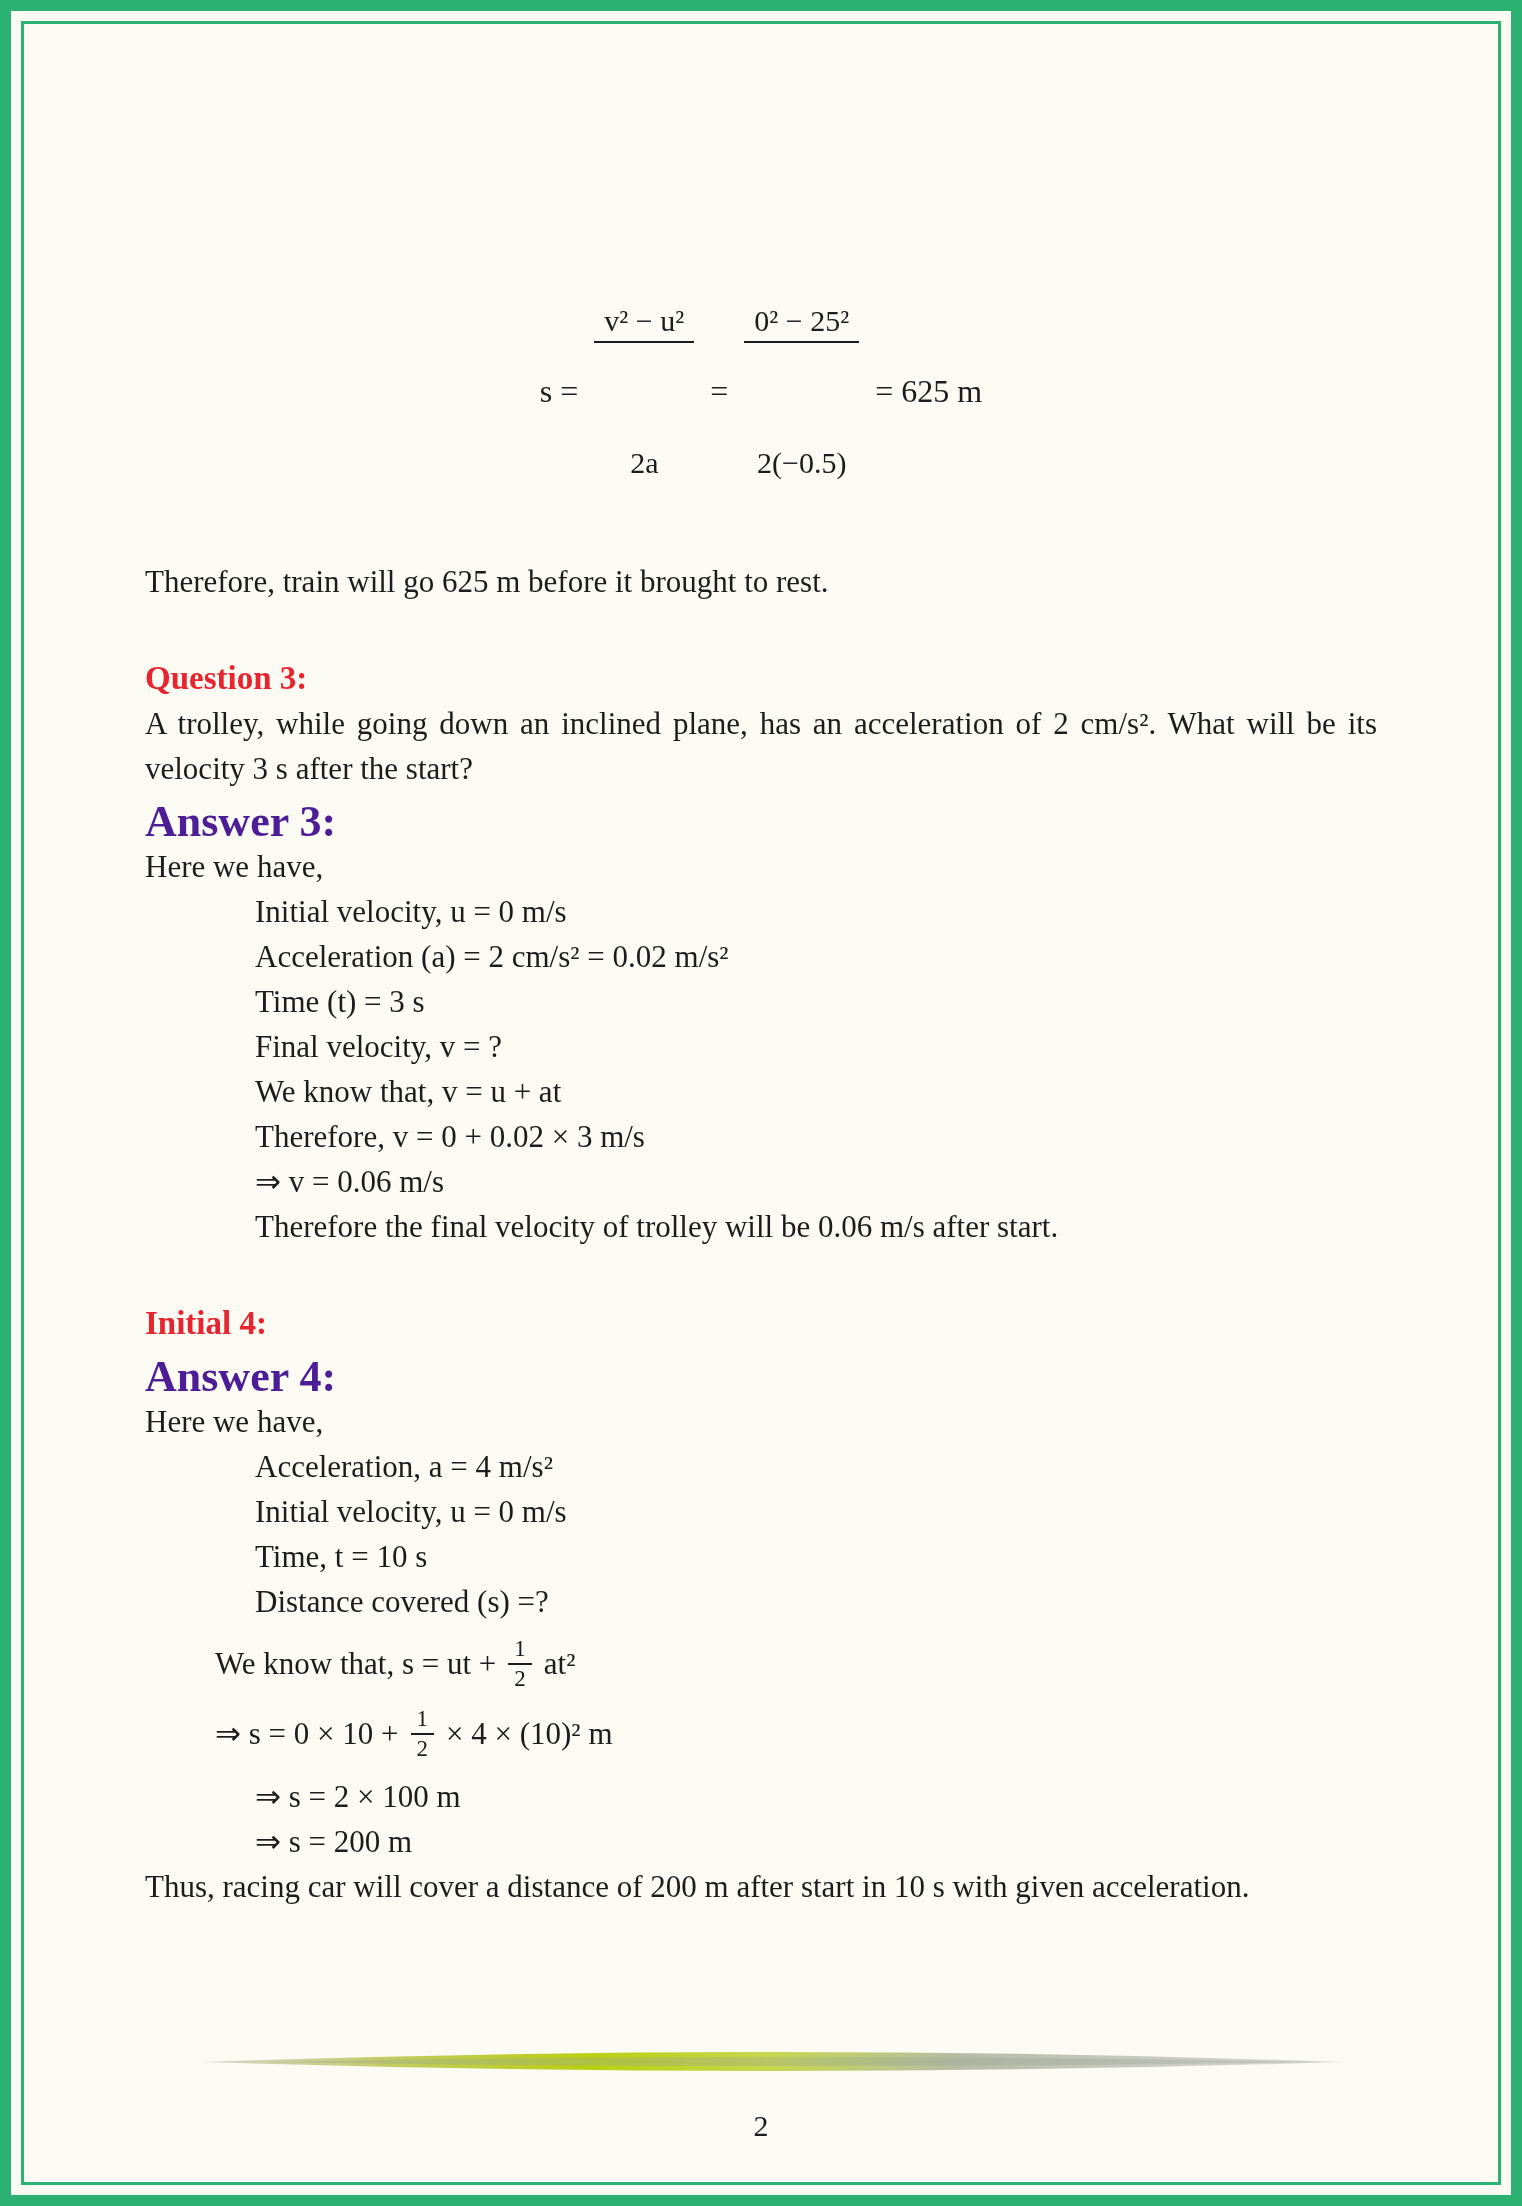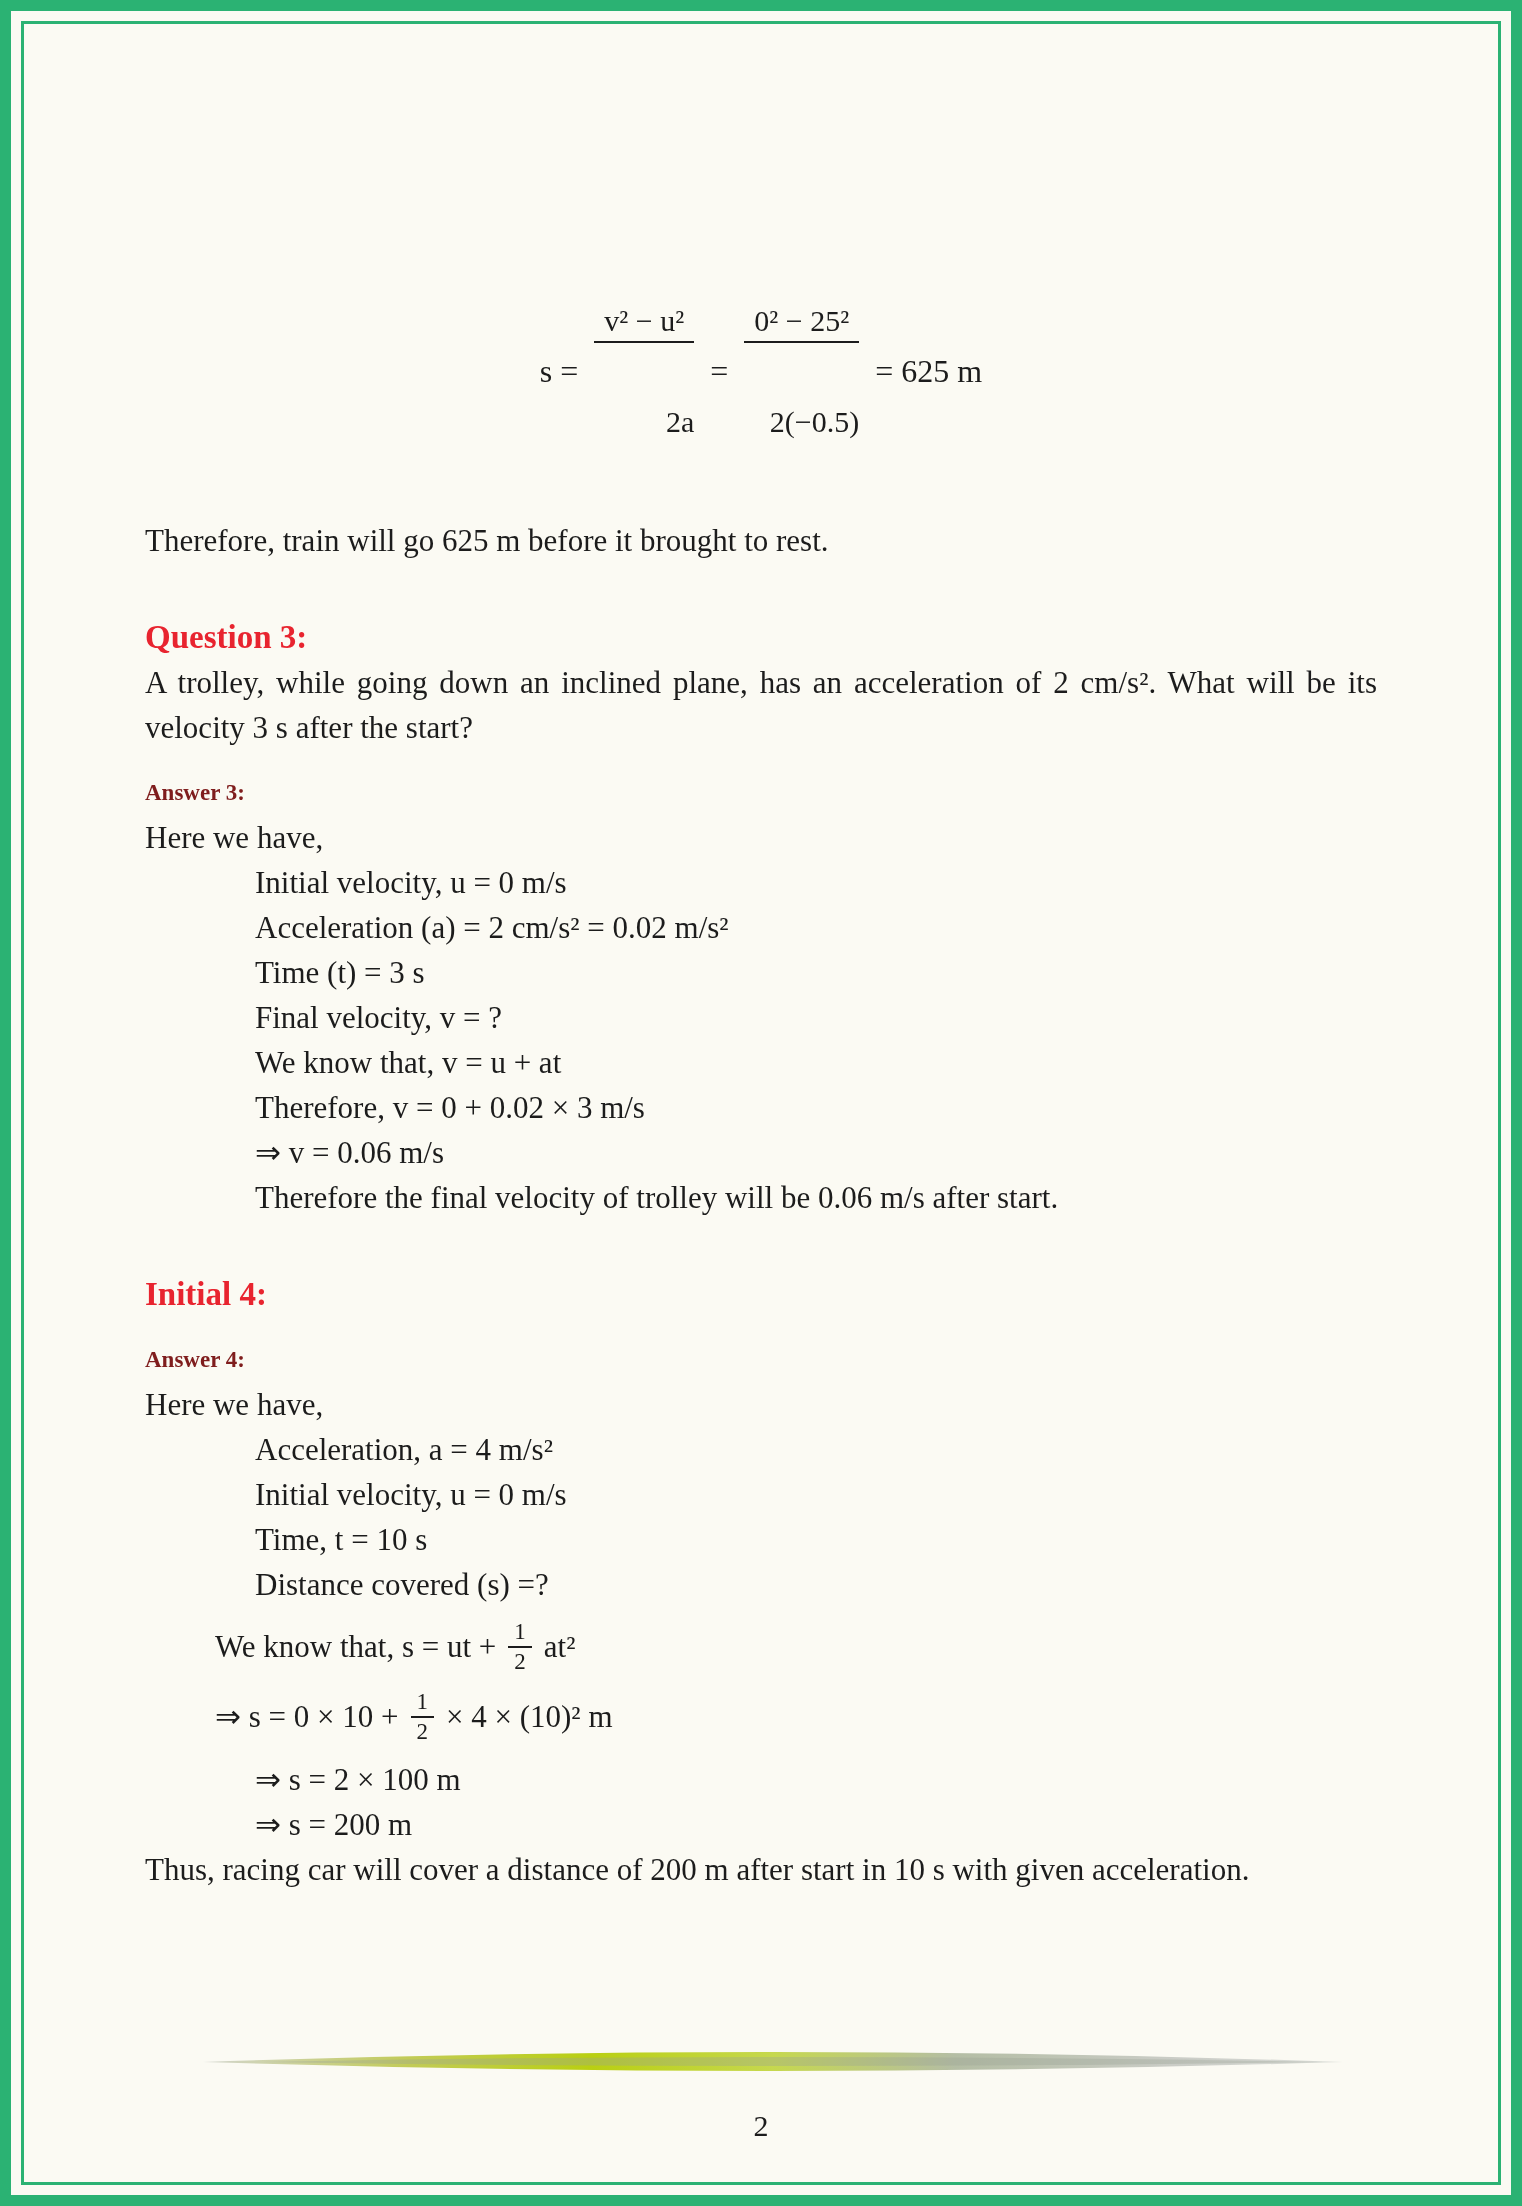--- a/index.html
+++ b/index.html
@@ -38,23 +38,24 @@
     display: flex;
     justify-content: center;
     align-items: center;
     gap: 16px;
     margin-bottom: 78px;
     font-size: 32px;
   }
   .frac {
     display: inline-flex;
     flex-direction: column;
-    align-items: flex-end;
+    align-items: center;
     line-height: 1.18;
     font-size: 30px;
+    gap: 41px;
   }
   .frac .num {
     display: block;
     padding: 0 10px 3px 10px;
     border-bottom: 2.5px solid #1c1c1c;
     white-space: nowrap;
   }
   .frac .den {
     display: block;
     padding-top: 13px;
@@ -83,24 +84,24 @@
   
   .para { margin: 0; }
   .justify { text-align: justify; }
   .q-heading {
     color: #e8242f;
     font-weight: 700;
     font-size: 33px;
     margin: 52px 0 0 0;
   }
   .a-heading {
-    color: #7f1d1d;
+    color: #4c1d95;
     font-weight: 700;
-    font-size: 23px;
-    margin: 20px 0 0 0;
+    font-size: 44px;
+    margin: 8px 0 0 0;
   }
   .indent { margin-left: 110px; }
   .step-row {
     display: flex;
     align-items: center;
     gap: 10px;
     margin: 10px 0 10px 70px;
     min-height: 60px;
   }
   .gap-before-q { }

